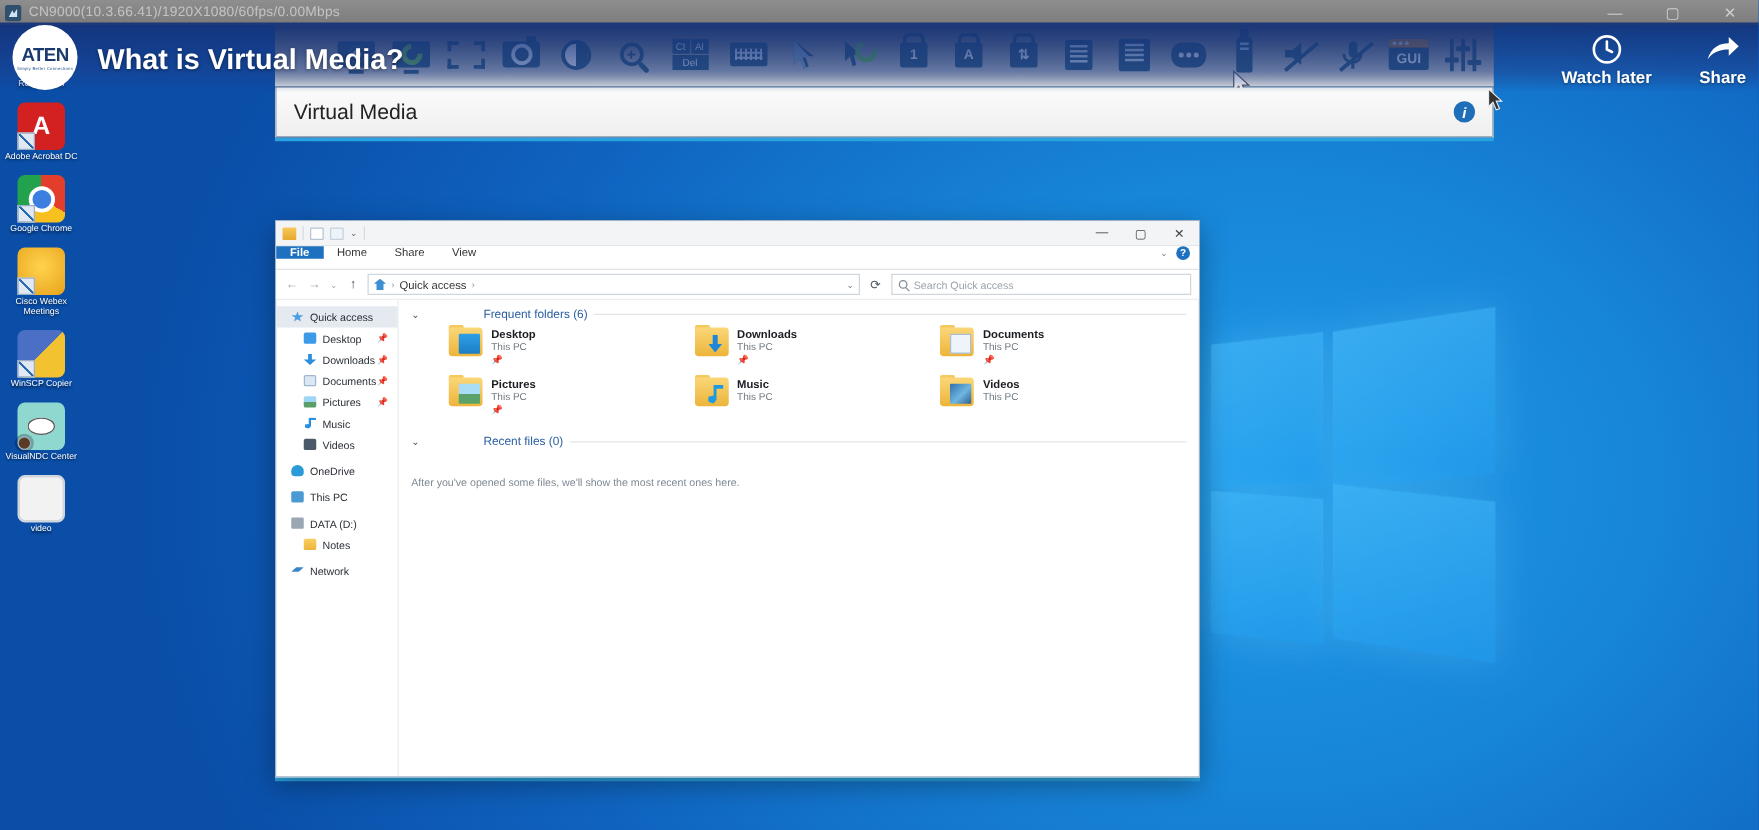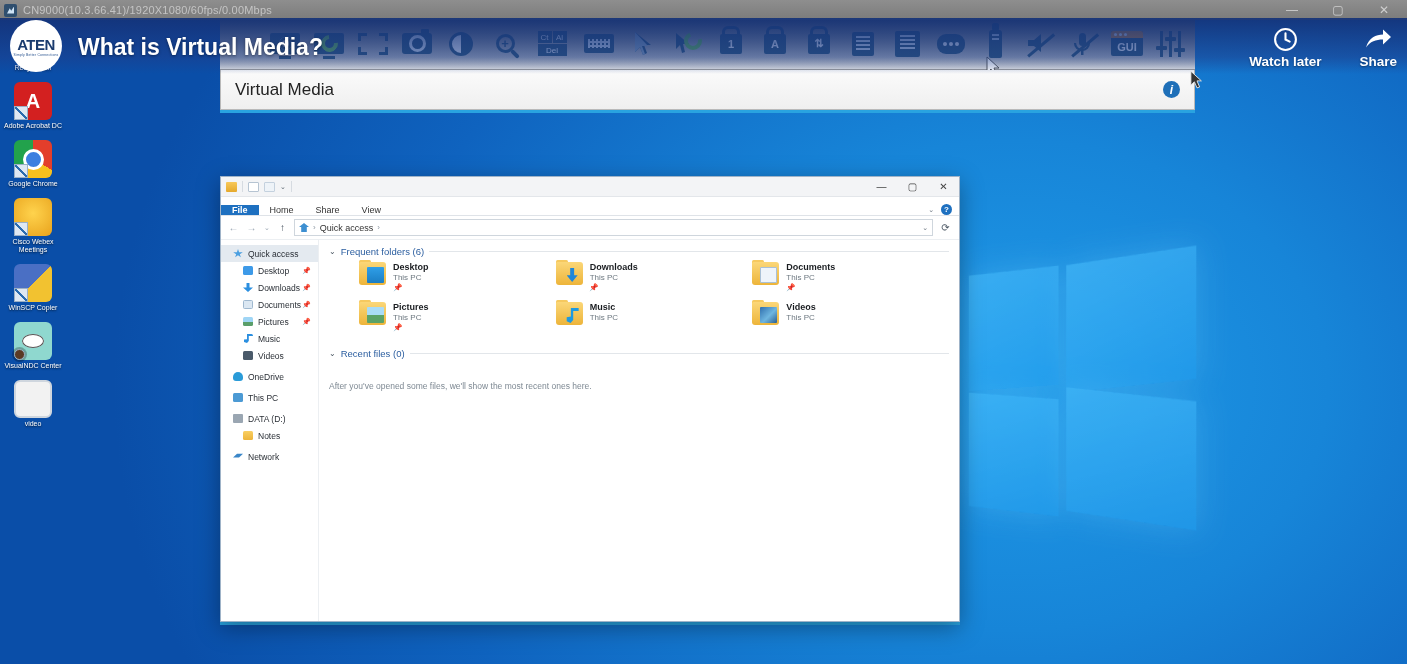--- a/index.html
+++ b/index.html
@@ -224,21 +224,21 @@
     padding-left:5px; gap:5px; border-bottom:1px solid #e3e6ea; }
   .qat-ico { width:11px; height:10px; border-radius:1px; }
   .qat-folder { background:linear-gradient(180deg,#f7c85a,#e5a92c); }
   .qat-props { background:#fff; border:1px solid #b6c4d2; }
   .qat-new { background:#eef3f8; border:1px solid #c4d1de; }
   .qat-sep { width:1px; height:11px; background:#d6dbe1; }
   #ex-title-text { font-size:15px; color:#333;margin-top:36px; }
   #ex-wincontrols { margin-left:auto; display:flex; }
   #ex-wincontrols div { width:31px; height:20px; display:flex; align-items:center;
     justify-content:center; font-size:10px; color:#444; }
-  #ex-ribbon { height:19px; background:#fff; display:flex; align-items:flex-end;
+  #ex-ribbon { height:19px; background:#fff; display:flex; align-items:flex-start;
     border-bottom:1px solid #dfe3e8; }
   .rb-tab { padding:0 11px; display:flex; align-items:center; font-size:9px; color:#333; }
   .rb-tab.file { background:#1e70c0; color:#fff; font-weight:bold; }
   #ribbon-right { margin-left:auto; display:flex; align-items:center; gap:7px; padding-right:7px; }
   .help-dot { width:11px;height:11px;border-radius:50%;background:#1e70c0;color:#fff;font-size:8px;
     display:flex;align-items:center;justify-content:center;font-weight:bold; }
   #ex-navbar { height:24px; display:flex; align-items:center; gap:5px; padding:0 6px;
     background:#fff; border-bottom:1px solid #eceff2; }
   .nav-btn { width:13px; height:16px; display:flex; align-items:center; justify-content:center;
     color:#9aa6b2; font-size:10px; }
@@ -275,21 +275,21 @@
   .ic-music { background:#2b8fe0; clip-path:polygon(40% 0,100% 0,100% 22%,58% 22%,58% 78%,40% 100%,10% 88%,10% 62%,40% 58%); }
   .ic-videos { background:#4a5a6a; }
   .ic-onedrive { background:#2a9bd8; border-radius:5px 5px 3px 3px; }
   .ic-thispc { background:#4c9ad4; }
   .ic-drive { background:#9aa6b2; border-radius:1px; }
   .ic-folder { background:linear-gradient(180deg,#f9cf63,#edb43a); }
   .ic-network { background:#3a86c8; clip-path:polygon(0 60%,40% 20%,100% 20%,60% 60%); }
 
   #ex-content { flex:1; padding:6px 10px 0 10px; overflow:hidden; }
   .section-head { display:flex; align-items:center; gap:5px; margin-bottom:5px; }
-  .section-title { font-size:9.5px; color:#2a5d9f; }
+  .section-title { font-size:9.5px; color:#2a5d9f;margin-left:46px; }
   .section-rule { flex:1; height:1px; background:#e2e6ea; }
   .folder-grid { display:grid; grid-template-columns:repeat(3,1fr); row-gap:10px; padding-left:30px; }
   .folder-item { display:flex; gap:7px; }
   .folder-ico { width:27px; height:23px; position:relative; flex:none; }
   .folder-ico .back { position:absolute; inset:0; border-radius:1.5px 3px 3px 3px;
     background:linear-gradient(180deg,#fbd778,#edb43a); }
   .folder-ico .tab { position:absolute; left:0; top:-2.5px; width:12px; height:4px;
     background:#f6c95f; border-radius:1.5px 1.5px 0 0; }
   .folder-ico .inner { position:absolute; left:8px; top:5px; width:17px; height:16px; border-radius:1px; }
   .in-desktop { background:linear-gradient(180deg,#2f9fe8,#1b7ec4); }
@@ -411,20 +411,24 @@
 
     <div id="addressbar">
       <span class="addr-home"></span>
       <span class="addr-sep">›</span>
       <span class="addr-crumb">Quick access</span>
       <span class="addr-sep">›</span>
       <span class="addr-caret">⌄</span>
     </div>
     <div class="refresh-btn">⟳</div>
 
+    <div id="searchbox">
+      <span class="mg"></span>
+      <span>Search Quick access</span>
+    </div>
   </div>
 
   <div id="ex-body">
     <div id="ex-sidebar">
       <div class="side-item sel">
         <span class="side-ico ic-star"></span>
         <span>Quick access</span>
       </div>
       <div class="side-item indent">
         <span class="side-ico ic-desktop"></span>

